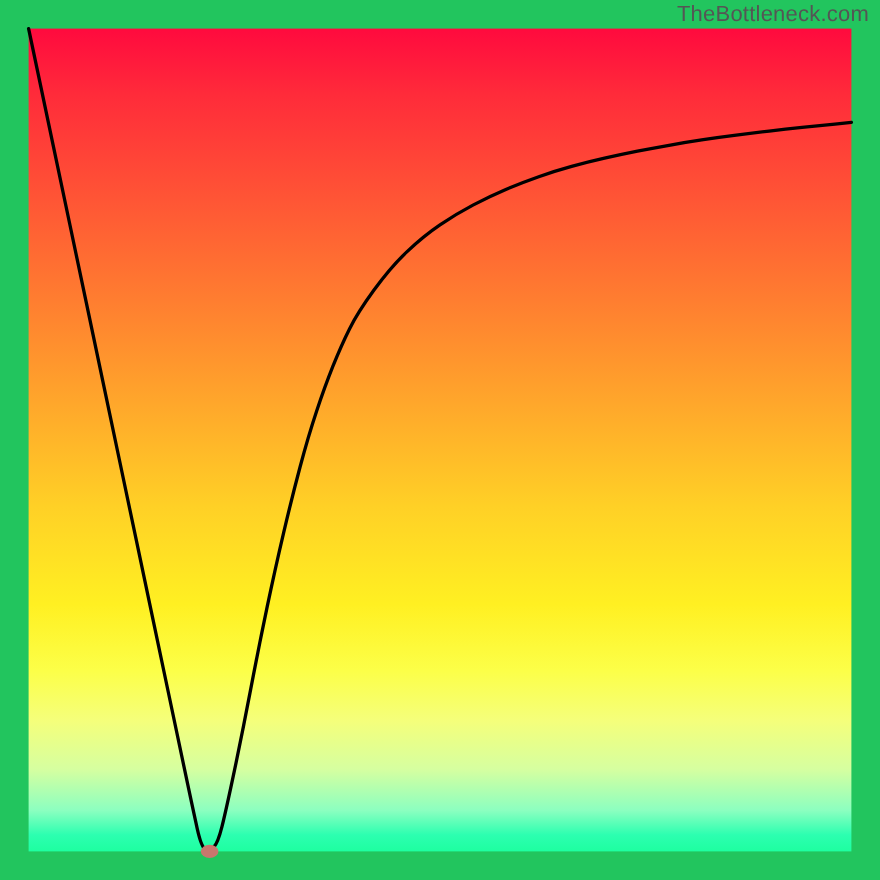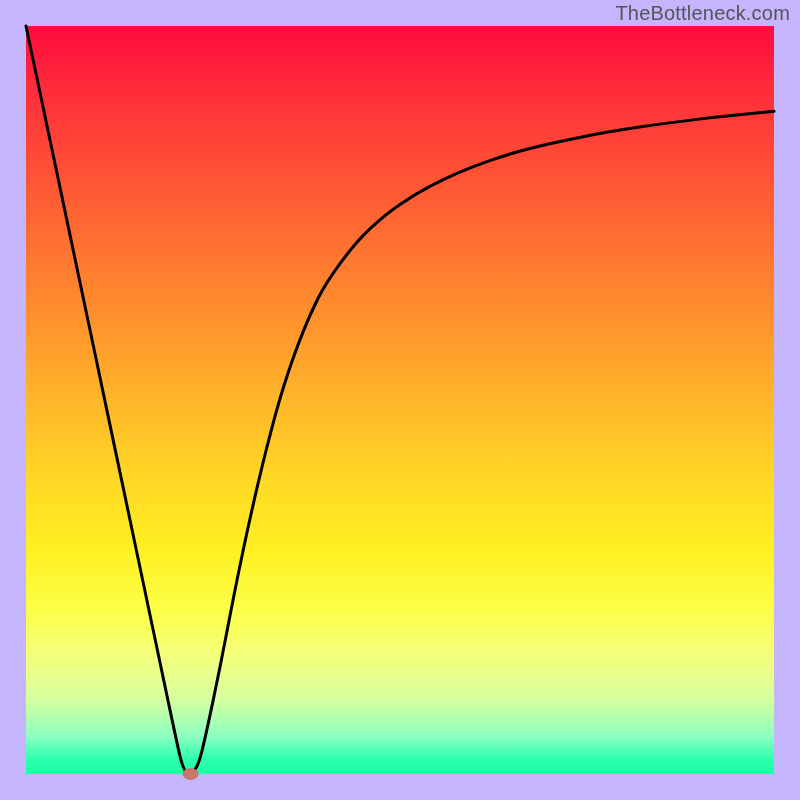--- a/index.html
+++ b/index.html
@@ -9,21 +9,21 @@
     height: 800px;
     overflow: hidden;
     background: #000;
     font-family: Arial, Helvetica, sans-serif;
   }
   .frame {
     position: absolute;
     top: 0; left: 0;
     width: 800px;
     height: 800px;
-    background: #c4b5fd;
+    background: #22c55e;
   }
   .plot {
     position: absolute;
     top: 26px;
     left: 26px;
     width: 748px;
     height: 748px;
     
     background: linear-gradient(to bottom,
       #ff0a3e 0%,

